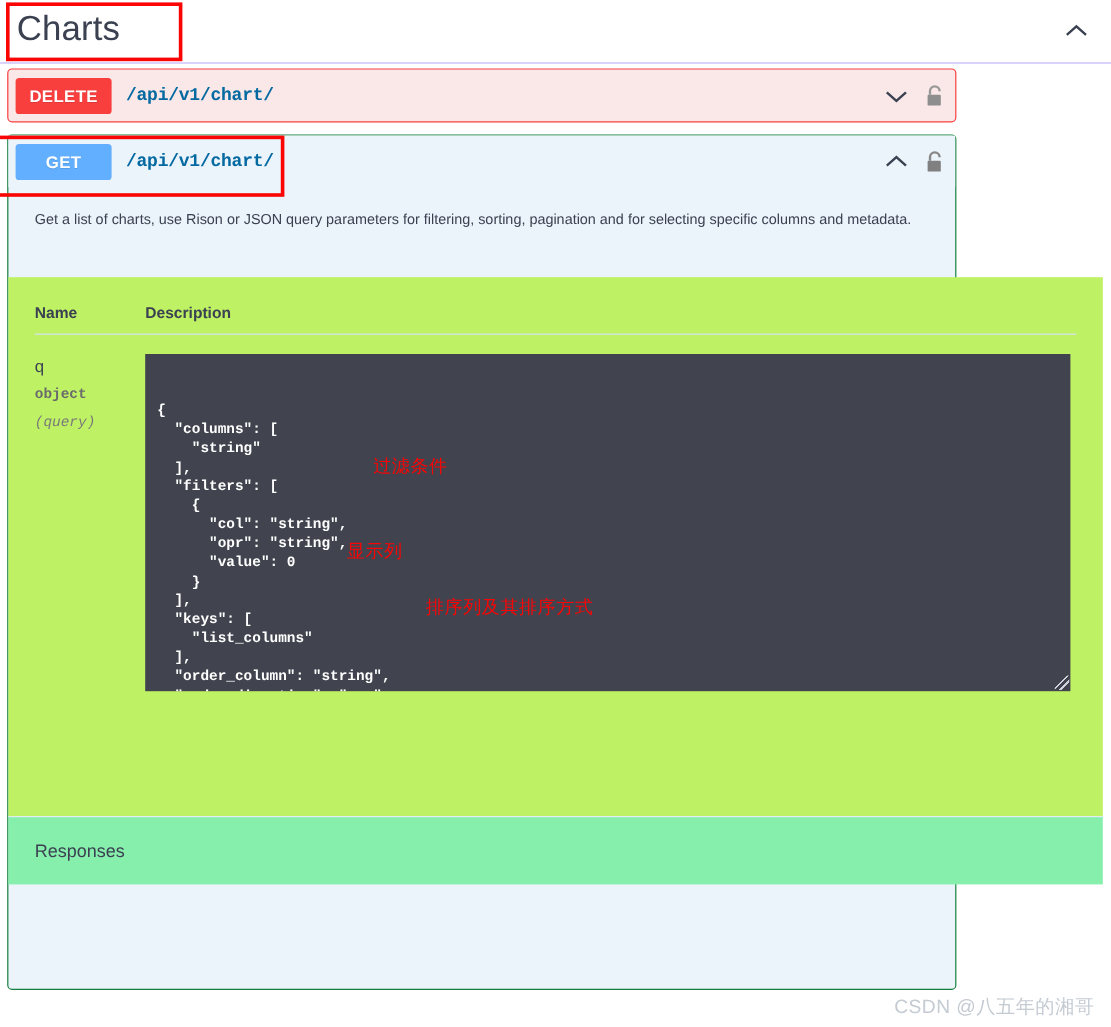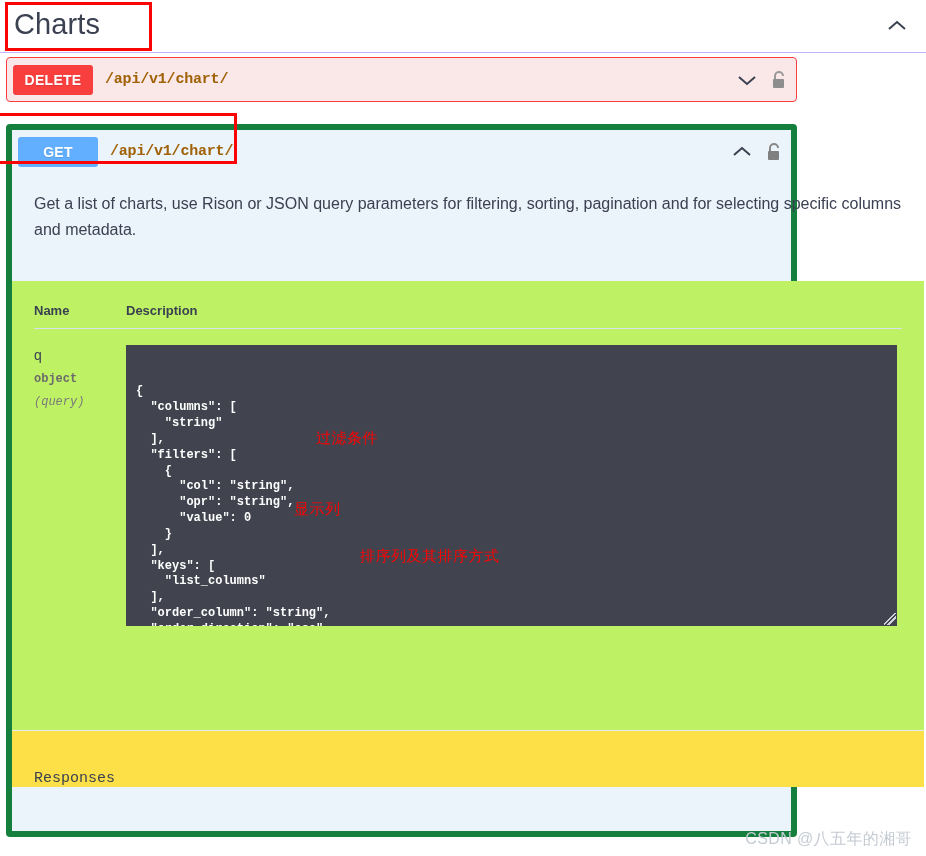--- a/index.html
+++ b/index.html
@@ -30,50 +30,50 @@
   .op {
     position: absolute; left: 6px; width: 791px;
     border-radius: 4px;
   }
   .op-delete {
     top: 57px; height: 45px;
     background: #fae7e7;
     border: 1px solid #f93e3e;
   }
   .op-get {
-    top: 124px; height: 713px;
+    top: 112px; height: 713px;
     background: #ebf3fb;
-    border: 6px solid #15803d;
+    border: 1px solid #15803d;
   }
   .op-summary {
     display: flex; align-items: center; height: 43px; padding: 0 8px 0 6px;
   }
   .op-get > .op-summary { background: #ebf3fb; }
   .method {
     min-width: 80px; height: 30px; border-radius: 3px;
     color: #fff; font-size: 14px; font-weight: bold; letter-spacing: .3px;
     display: flex; align-items: center; justify-content: center;
     font-family: "Liberation Sans", sans-serif;
     text-shadow: 0 1px 0 rgba(0,0,0,.1);
   }
   .method.delete { background: #f93e3e; }
   .method.get { background: #61affe; }
   .op-path {
     margin-left: 12px; font-family: "Liberation Mono", monospace;
-    font-size: 15px; color: #a16207; font-weight: bold; letter-spacing: -.2px;
+    font-size: 15px; color: #0369a1; font-weight: bold; letter-spacing: -.2px;
   }
   .op-spacer { flex: 1 1 auto; }
   .op-arrow { margin-right: 12px; cursor: pointer; }
   .lock { width: 18px; height: 20px; display:block; }
 
   
   .op-body { position: absolute; left: 0; top: 43px; width: 912px; }
   .op-desc {
     padding: 18px 22px 38px 22px;
-    font-size: 16px; color: #3b4151; line-height: 1.62;
+    font-size: 12px; color: #3b4151; line-height: 1.62;
   }
   .tabs-row {
     background: #fcfdfe; border-top: 1px solid #e3ebf3;
     height: 54px; display: flex; align-items: flex-end;
     padding-left: 22px;
   }
   .tab {
     font-size: 15px; color: #3b4151; padding-bottom: 7px; position: relative;
     cursor: pointer;
   }
@@ -116,22 +116,22 @@
       linear-gradient(135deg, transparent 0 62%, #cfd2d8 62% 72%, transparent 72%);
   }
   
   .anno {
     position: absolute; color: #fb0404; font-size: 15px;
     font-family: "Liberation Sans", sans-serif; white-space: nowrap;
     letter-spacing: .5px;
   }
 
   .responses-row {
-    background: #fde047; border-top: 1px solid #e3ebf3;
-    height: 57px; display: flex; align-items: flex-end; padding-left: 22px; font-family: Liberation Mono, monospace;
+    background: #86efac; border-top: 1px solid #e3ebf3;
+    height: 57px; display: flex; align-items: center; padding-left: 22px;
   }
   .responses-label { font-size: 15px; color: #3b4151; }
 
   
   .redbox {
     position: absolute; border: 3px solid #fb0404; pointer-events: none;
   }
   #redbox-title { left: 5px; top: 2px; width: 147px; height: 49px; }
   #redbox-get   { left: -3px; top: 113px; width: 240px; height: 51px; }
 

